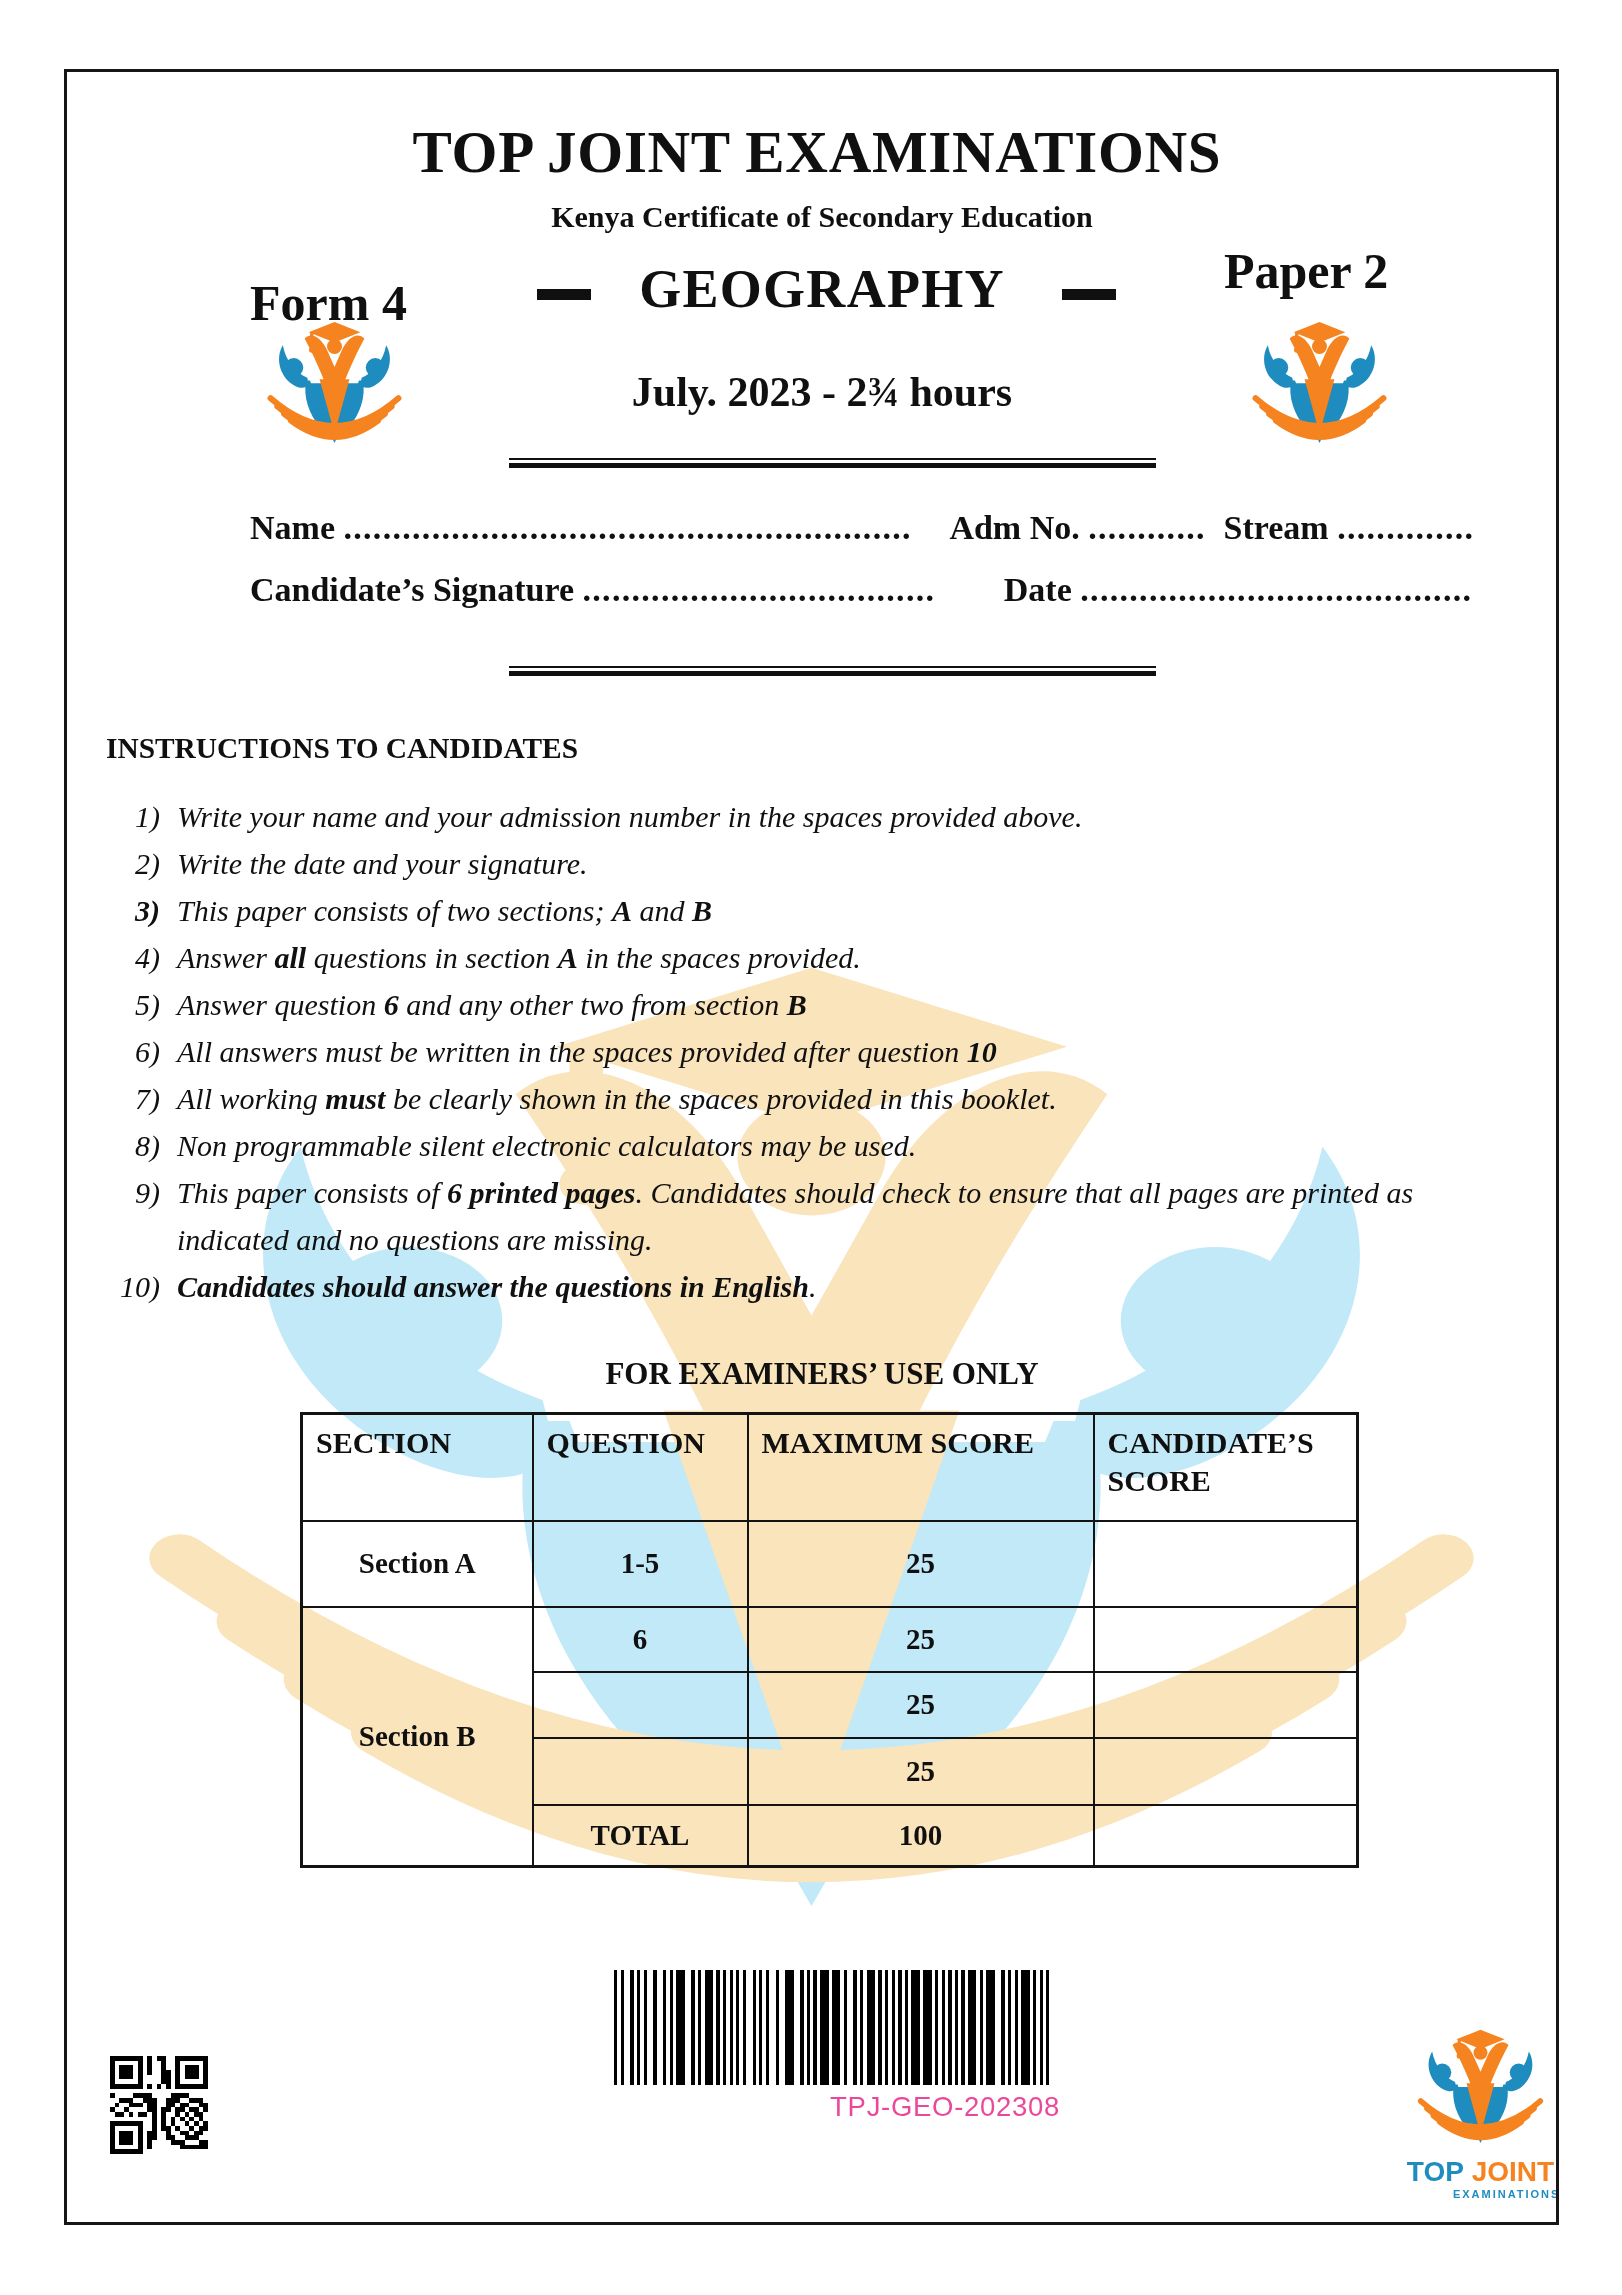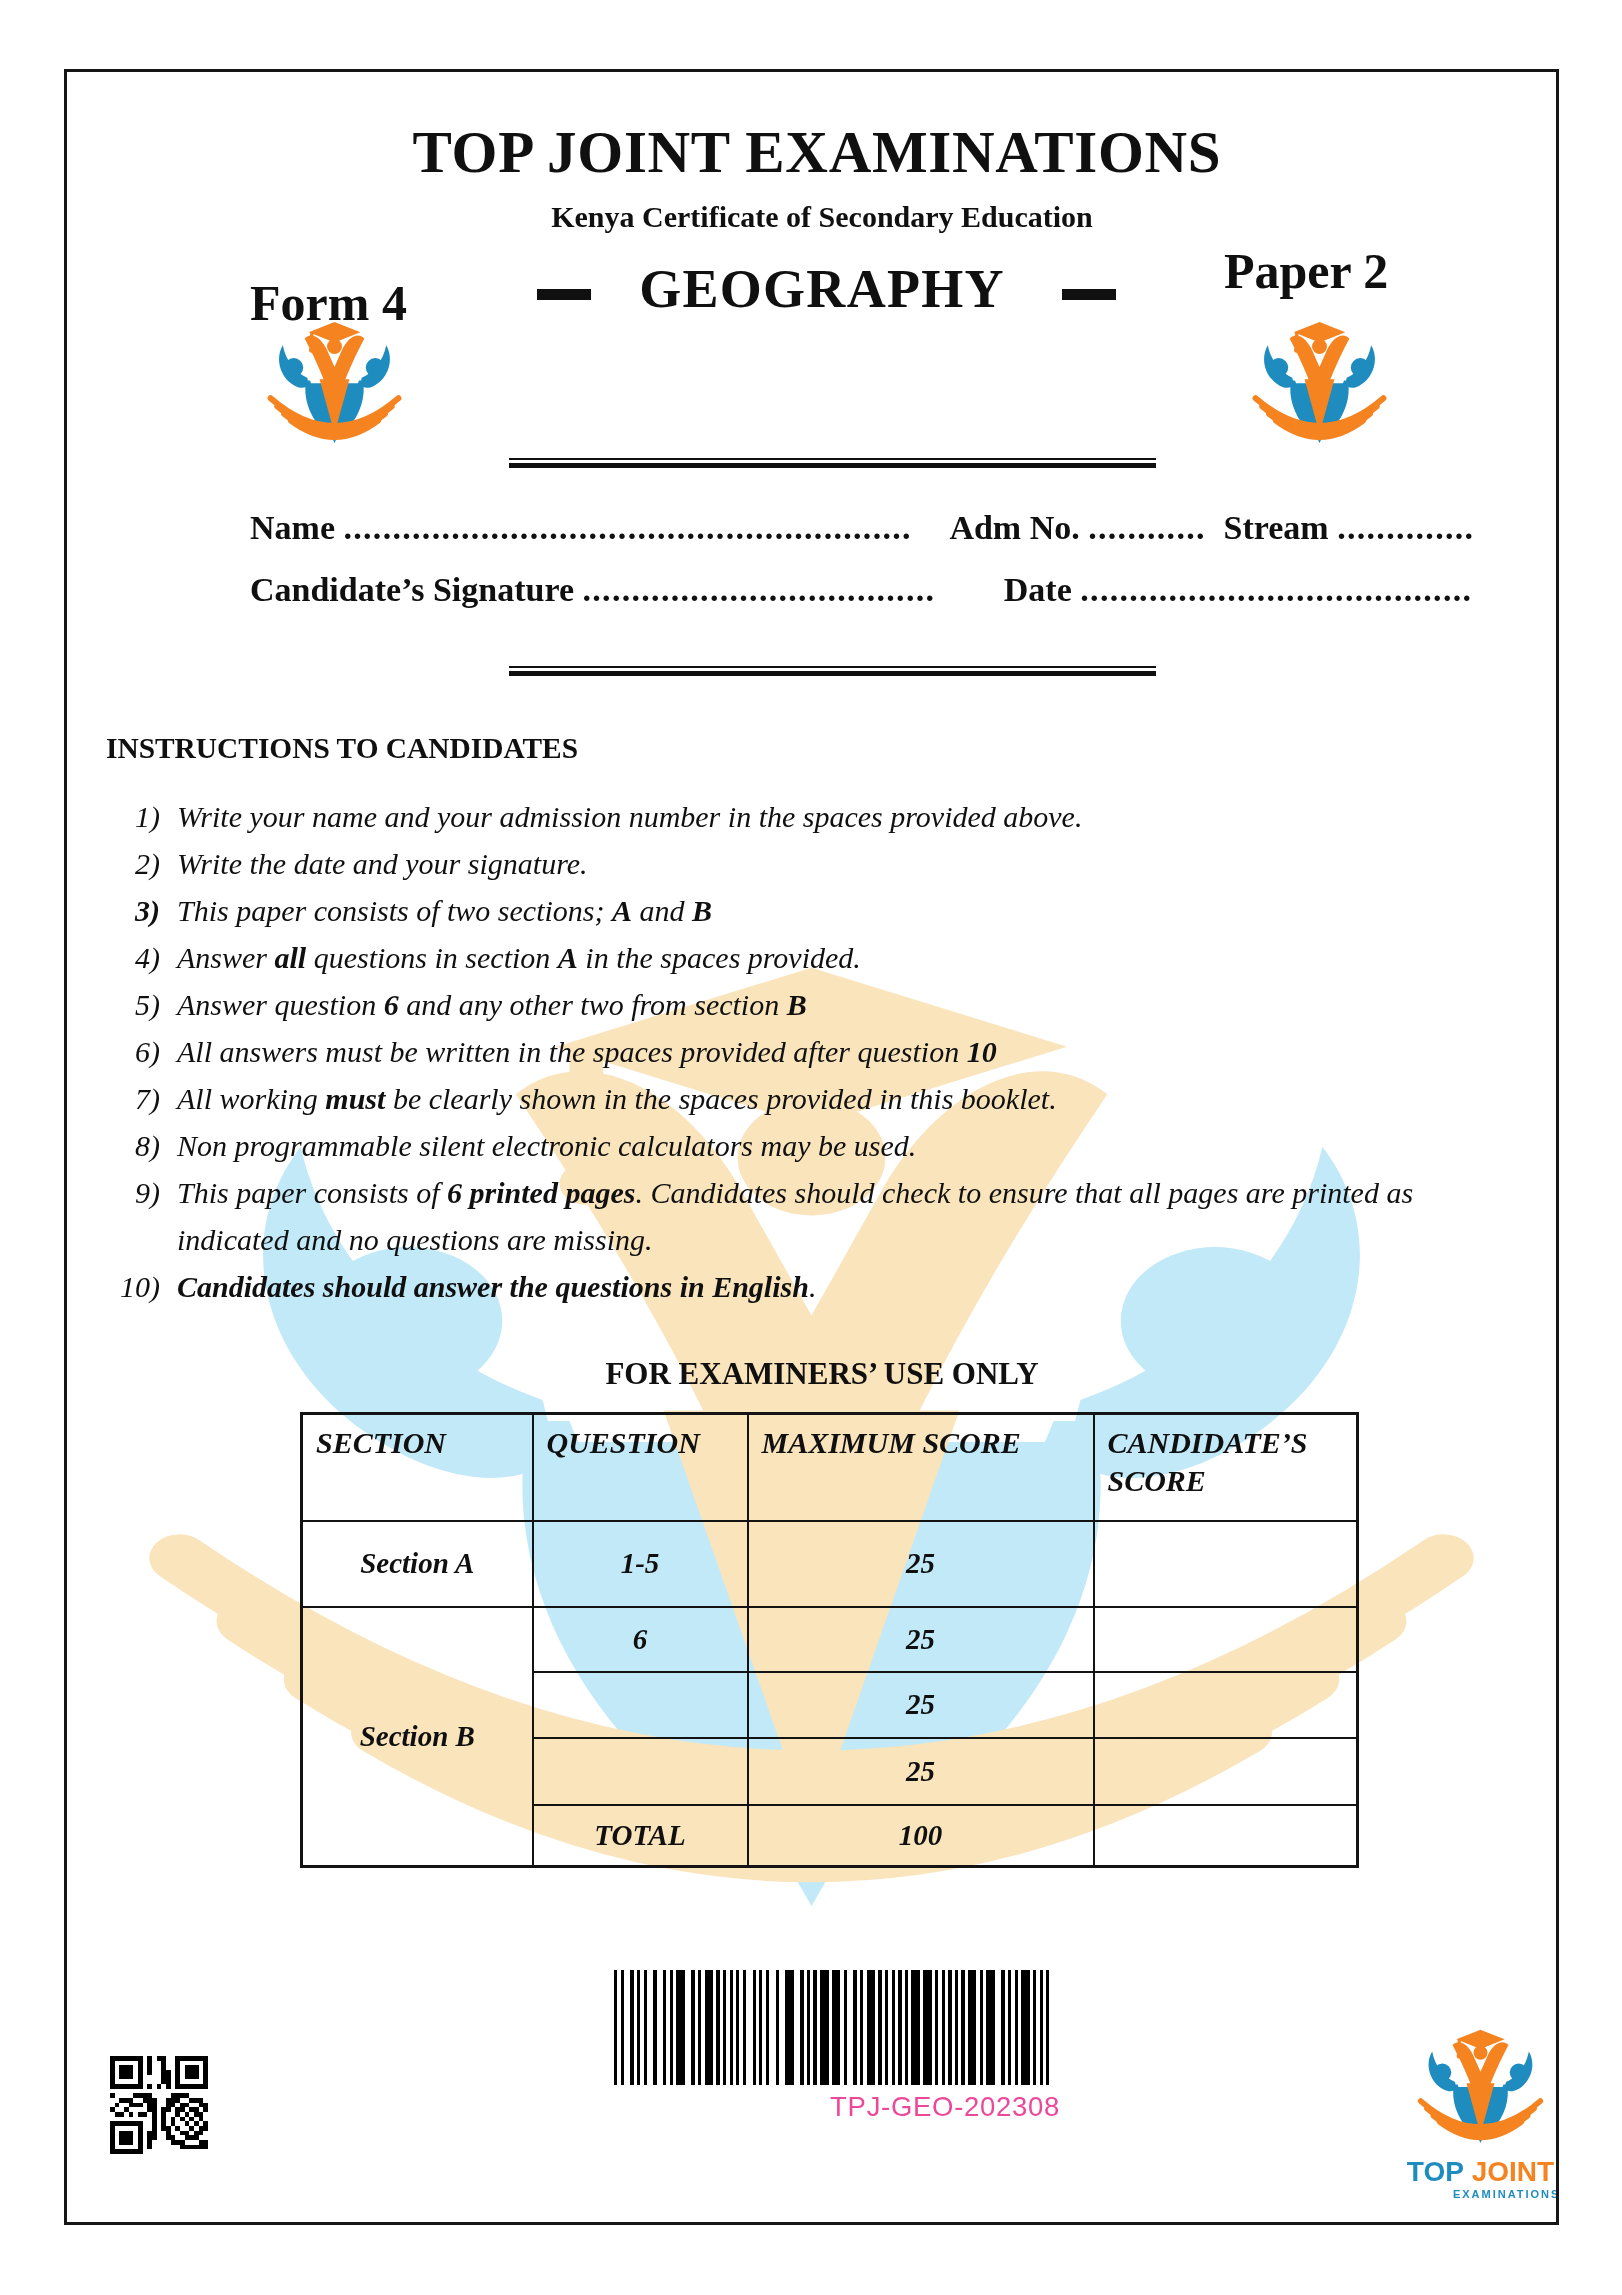--- a/index.html
+++ b/index.html
@@ -37,21 +37,21 @@
   #instr{left:105px;top:793px;width:1400px;font-size:30px;font-style:italic;}
   .instr-item{display:flex;line-height:47px;}
   .instr-num{flex:0 0 55px;text-align:right;}
   .instr-num.b{font-weight:bold;}
   .instr-text{margin-left:17px;}
 
   
   .exam-h{left:76px;width:1492px;top:1356px;text-align:center;font-size:31px;font-weight:bold;}
   #scoretable{left:300px;top:1412px;border-collapse:collapse;table-layout:fixed;width:1056px;}
   #scoretable td{border:2.6px solid #131313;font-weight:bold;text-align:center;vertical-align:middle;
-                 font-size:29px;padding:0;background:transparent;font-style:italic;}
+                 font-size:29px;padding:0;background:transparent;}
   #scoretable{border:3.9px solid #131313;}
   #scoretable td.hd{font-size:30px;text-align:left;vertical-align:top;padding:9.2px 6.5px 0 13px;line-height:1.25;}
   .r-hd{height:107px;} .r1{height:86px;} .r2{height:65px;} .r3{height:66px;} .r4{height:67px;} .r5{height:62px;}
 
   
   #barcode{left:614px;top:1970px;width:446px;height:115px;display:flex;align-items:stretch;}
   #barcode i{display:block;height:100%;background:#000;}
   .bc-label{left:614px;top:2091px;width:446px;text-align:right;font-family:"Liberation Sans",sans-serif;
             font-size:27.5px;color:#ec4899;letter-spacing:0.7px;}
   #qr{left:110px;top:2056px;width:98px;height:98px;}
@@ -145,20 +145,21 @@
     <rect x="74" y="21" width="5" height="22" rx="2"></rect>
     <circle cx="76.5" cy="47" r="4"></circle>
   </g>
   <g stroke="#F5831F" stroke-width="9" fill="none" stroke-linecap="round">
     <path d="M16,118 Q110,200 204,118"></path>
     <path d="M26,130 Q110,200 194,130"></path>
     <path d="M36,141 Q110,200 184,141"></path>
     <path d="M46,151 Q110,199 174,151"></path>
   </g>
       </svg></div>
+  <div class="abs z t-july">July. 2023 - 2¾ hours</div>
 
   <div class="abs z rule-thin rt1"></div>
   <div class="abs z rule-thick rt2"></div>
 
   <div class="abs z fieldrow row-name">
     <span>Name</span>
     <span class="dots">..........................................................</span>
     <span class="gap-adm">Adm No.</span>
     <span class="dots">............</span>
     <span class="gap-stream">Stream</span>

